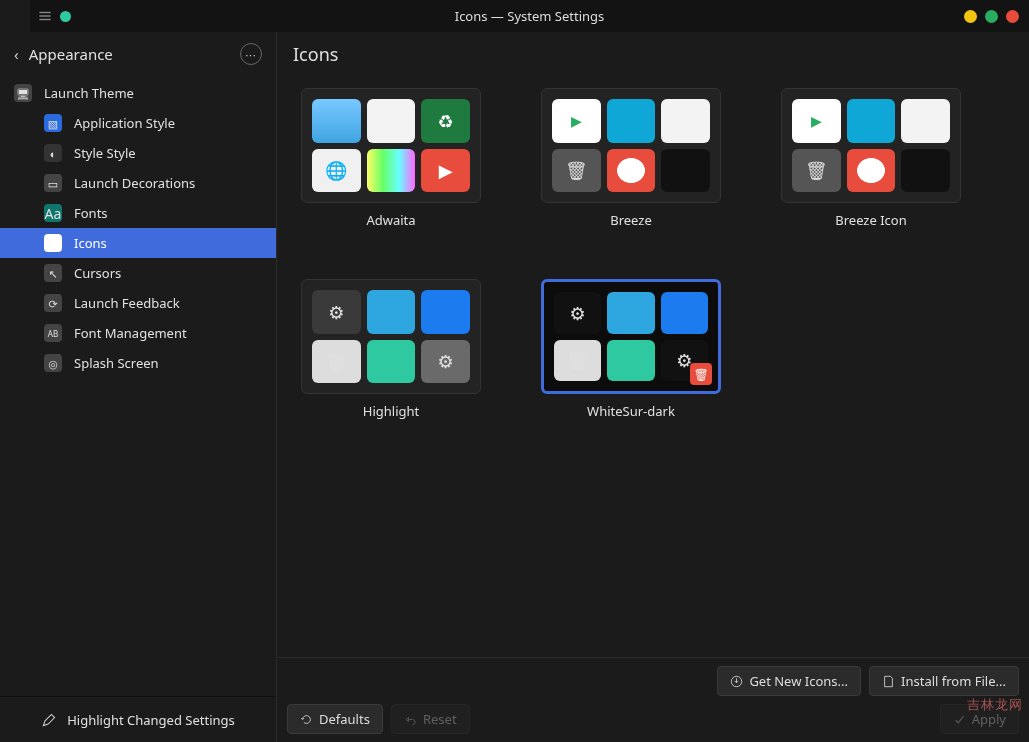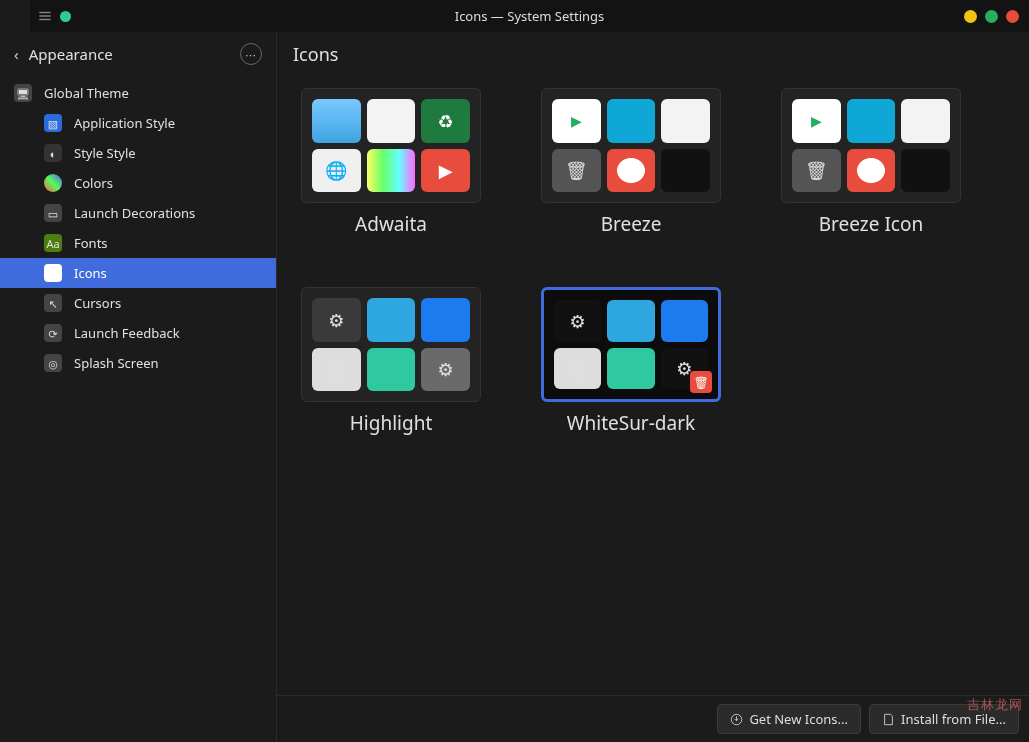--- a/index.html
+++ b/index.html
@@ -61,21 +61,21 @@
     grid-template-columns: repeat(3,1fr);
     grid-template-rows: repeat(2,1fr);
     gap:6px; padding:10px;
     position:relative;
   }
   .theme-card.selected .preview {
     border: 3px solid #3f6bdd;
     background:#0c0c0c;
   }
   .theme-card .preview .pc { border-radius:6px; display:flex; align-items:center; justify-content:center; font-size:18px;}
-  .theme-card .nm { font-size:19px; }
+  .theme-card .nm { font-size:13px; }
   .del-badge { position:absolute; right:6px; bottom:6px; width:22px; height:22px; background:#e74c3c; border-radius:4px; display:flex; align-items:center; justify-content:center; color:#fff; font-size:12px;}
 
   .content-footer { border-top:1px solid #2a2a2a; padding:8px 10px; display:flex; flex-direction:column; gap:8px; }
   .footer-row { display:flex; align-items:center; gap:8px; }
   .footer-row .spacer { flex:1; }
   .btn {
     height:30px; padding:0 12px;
     background:#2b2b2b; border:1px solid #3a3a3a; border-radius:4px;
     color:#ddd; display:flex; align-items:center; gap:6px; cursor:pointer; font-size:13px;
   }
@@ -135,58 +135,66 @@
       <div class="sidebar-header">
         <div class="back">
           <span class="chev-left">‹</span>
           <span>Appearance</span>
         </div>
         <div class="ellipsis-btn">⋯</div>
       </div>
       <div class="sidebar-list">
         <div class="s-item">
           <span class="ic" style="background:#444">🖥</span>
-          <span>Global Theme</span>
+          <span>Launch Theme</span>
         </div>
         <div class="s-item sub">
           <span class="ic" style="background:#2a6adf">▧</span>
           <span>Application Style</span>
         </div>
         <div class="s-item sub">
           <span class="ic" style="background:#333">◐</span>
           <span>Style Style</span>
         </div>
         <div class="s-item sub">
-          <span class="ic" style="background:linear-gradient(45deg,#f55,#5f5,#55f);border-radius:50%">&nbsp;</span>
-          <span>Colors</span>
-        </div>
-        <div class="s-item sub">
           <span class="ic" style="background:#444">▭</span>
           <span>Launch Decorations</span>
         </div>
         <div class="s-item sub">
-          <span class="ic" style="background:#4d7c0f;font-size:11px">Aa</span>
+          <span class="ic" style="background:#0f766e;font-size:14px">Aa</span>
           <span>Fonts</span>
         </div>
         <div class="s-item sub selected">
           <span class="ic" style="background:#fff;color:#000"></span>
           <span>Icons</span>
         </div>
         <div class="s-item sub">
           <span class="ic" style="background:#444">↖</span>
           <span>Cursors</span>
         </div>
         <div class="s-item sub">
           <span class="ic" style="background:#444">⟳</span>
           <span>Launch Feedback</span>
         </div>
         <div class="s-item sub">
+          <span class="ic" style="background:#444;font-size:8px">AB</span>
+          <span>Font Management</span>
+        </div>
+        <div class="s-item sub">
           <span class="ic" style="background:#444">◎</span>
           <span>Splash Screen</span>
         </div>
+      </div>
+      <div class="sidebar-footer">
+        <span>
+          <svg width="16" height="16" viewBox="0 0 20 20">
+              <path d="M3 17l2-6 8-8 4 4-8 8-6 2z" fill="none" stroke="#ccc" stroke-width="1.3"></path>
+            </svg>
+        </span>
+        <span>Highlight Changed Settings</span>
       </div>
     </div>
 
     <div class="content">
       <div class="content-header">
         <h2>Icons</h2>
       </div>
       <div class="grid-area">
         <div class="icon-grid">
 
@@ -268,17 +276,44 @@
           </div>
           <div class="btn">
             <span>
               <svg width="13" height="13" viewBox="0 0 20 20">
                   <path d="M4 2h9l3 3v13H4z" fill="none" stroke="#ccc" stroke-width="1.4"></path>
                 </svg>
             </span>
             <span>Install from File...</span>
           </div>
         </div>
+        <div class="footer-row">
+          <div class="btn">
+            <span>
+              <svg width="13" height="13" viewBox="0 0 20 20">
+                  <path d="M4 10a6 6 0 1 1 2 4.5M4 10l-2-2m2 2l2-2" fill="none" stroke="#ccc" stroke-width="1.4"></path>
+                </svg>
+            </span>
+            <span>Defaults</span>
+          </div>
+          <div class="btn disabled">
+            <span>
+              <svg width="13" height="13" viewBox="0 0 20 20">
+                  <path d="M7 7l-4 3 4 3V7zm1 3h5a4 4 0 0 1 0 8" fill="none" stroke="#ccc" stroke-width="1.4"></path>
+                </svg>
+            </span>
+            <span>Reset</span>
+          </div>
+          <div class="spacer"></div>
+          <div class="btn disabled">
+            <span>
+              <svg width="13" height="13" viewBox="0 0 20 20">
+                  <path d="M4 11l4 4 8-10" fill="none" stroke="#ccc" stroke-width="1.8"></path>
+                </svg>
+            </span>
+            <span>Apply</span>
+          </div>
+        </div>
       </div>
     </div>
   </div>
   <div class="watermark">吉林龙网</div>
 </div>
 
 </body></html>

